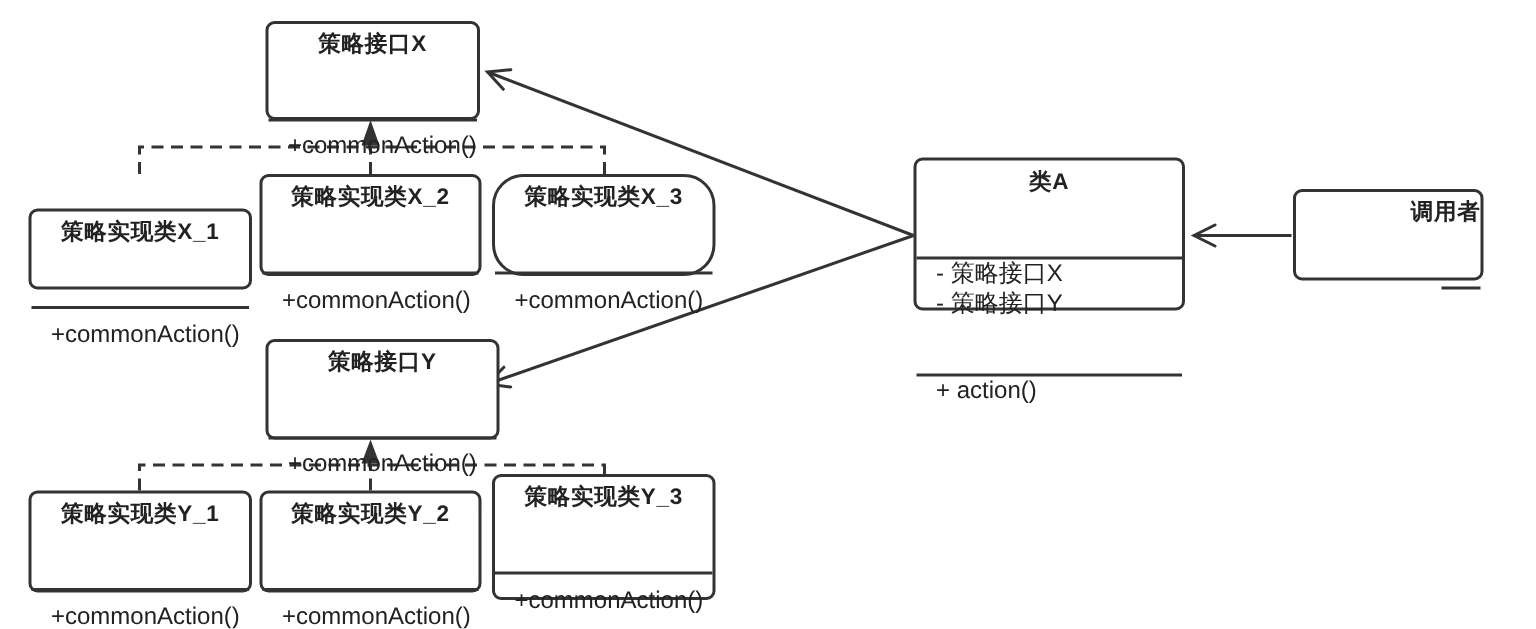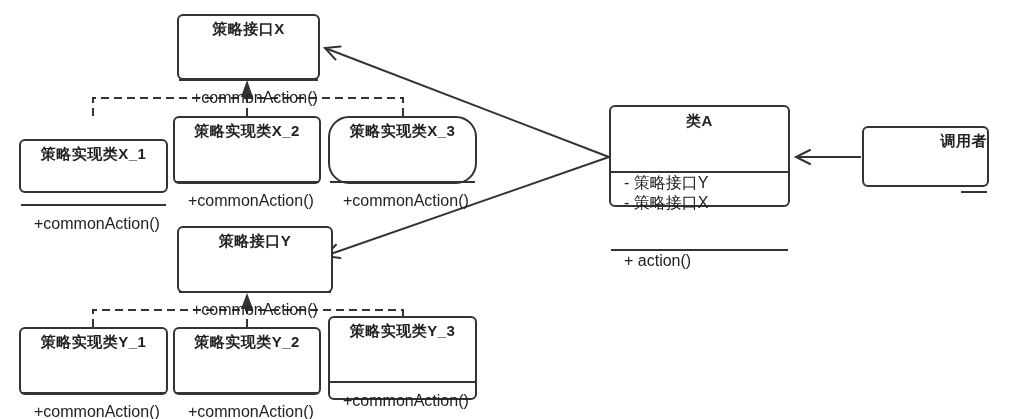--- a/index.html
+++ b/index.html
@@ -112,22 +112,22 @@
   <div class="uml-box" style="left:328px; top:116px; width:149px; height:68px;border-radius:21px;">
     <div class="box-title t27">策略实现类X_3</div>
     <div class="box-section s35">
       <div class="member-line">+commonAction()</div>
     </div>
   </div>
 
   <div class="uml-box" style="left:609px; top:105px; width:181px; height:102px;">
     <div class="box-title t28">类A</div>
     <div class="box-section s40">
+      <div class="member-line">- 策略接口X</div>
       <div class="member-line">- 策略接口Y</div>
-      <div class="member-line">- 策略接口X</div>
     </div>
     <div class="box-section s-fill">
       <div class="member-line">+ action()</div>
     </div>
   </div>
 
   <div class="uml-box" style="left:862px; top:126px; width:127px; height:61px;align-items:flex-end;">
     <div class="box-title t27">调用者</div>
     <div class="box-section s-fill"></div>
   </div>

